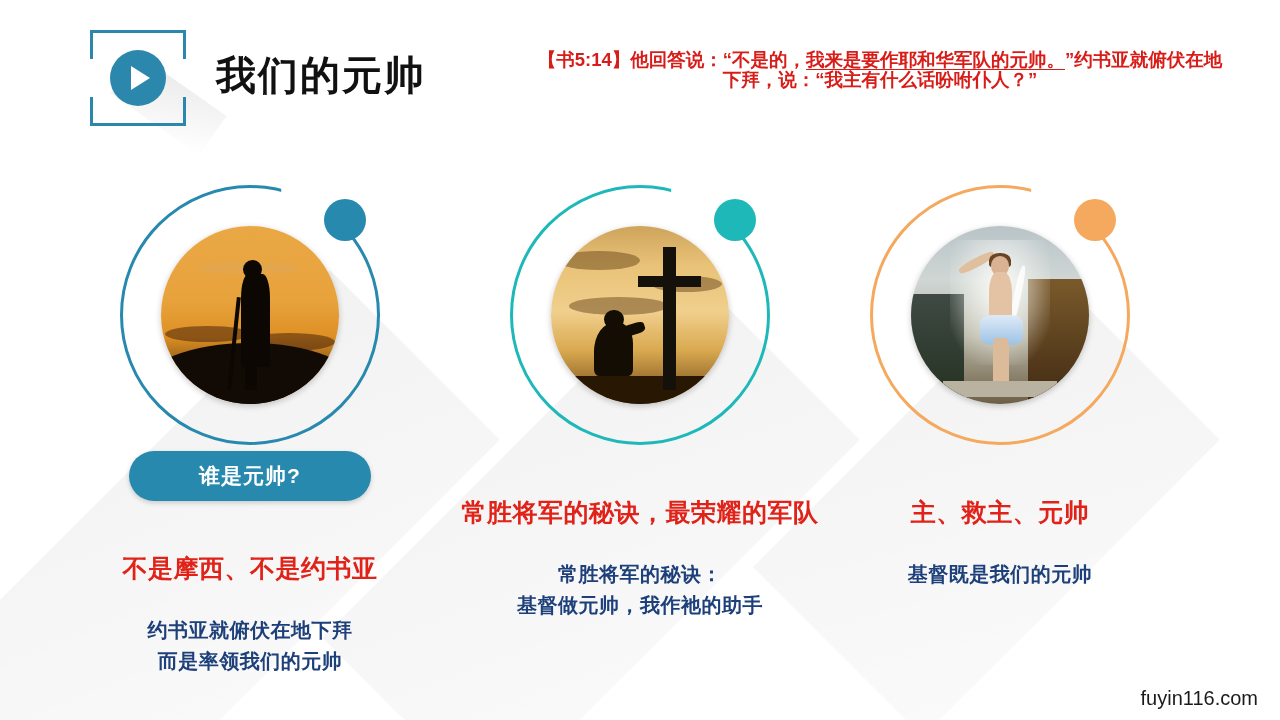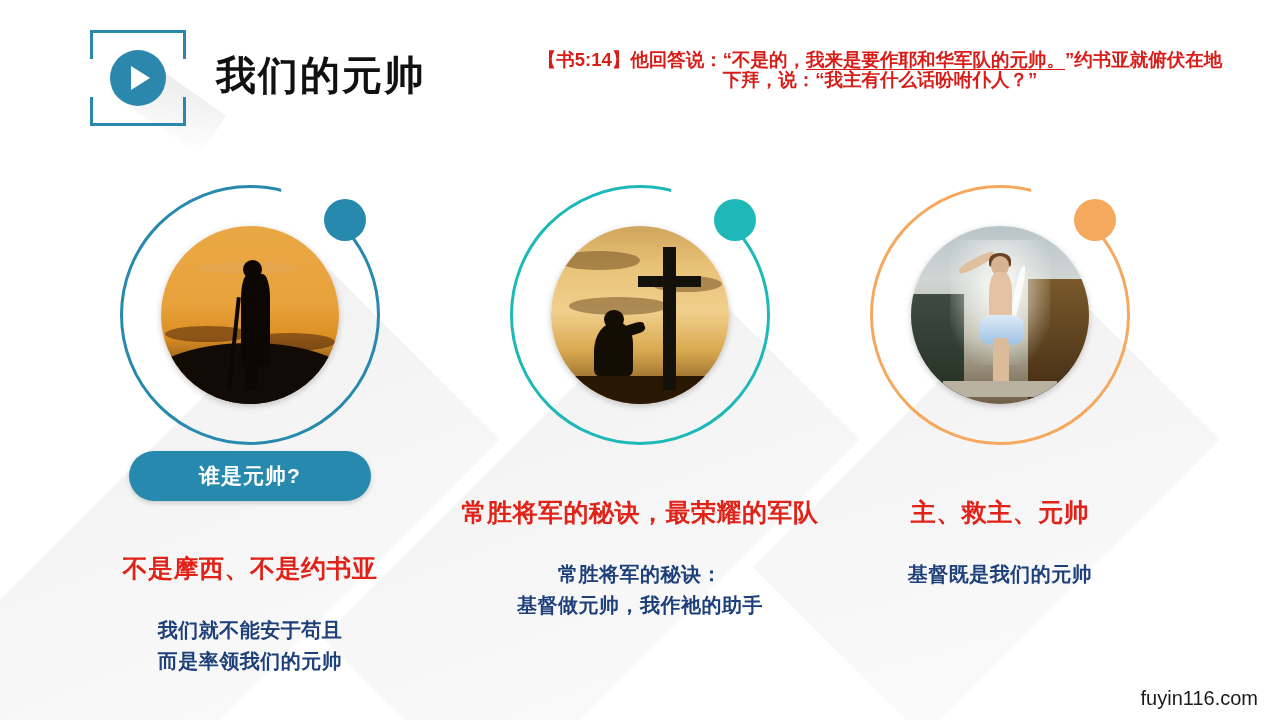--- a/index.html
+++ b/index.html
@@ -276,21 +276,21 @@
           <div class="staff"></div>
           <div class="head"></div>
           <div class="body"></div>
           <div class="leg"></div>
         </div>
       </div>
     </div>
     <div class="pill" style="background:#2789ad;">谁是元帅?</div>
     <div class="headline">不是摩西、不是约书亚</div>
     <div class="subtext">
-      <div>我们就不能安于苟且</div>
+      <div>约书亚就俯伏在地下拜</div>
       <div>而是率领我们的元帅</div>
     </div>
   </div>
 
   <div class="col col-1">
     <div class="ring-wrap" style="color:#1fb8b8;">
       <div class="ring"></div>
       <div class="ring-dot"></div>
       <div class="photo">
         <div class="photo-inner ph-cross">

